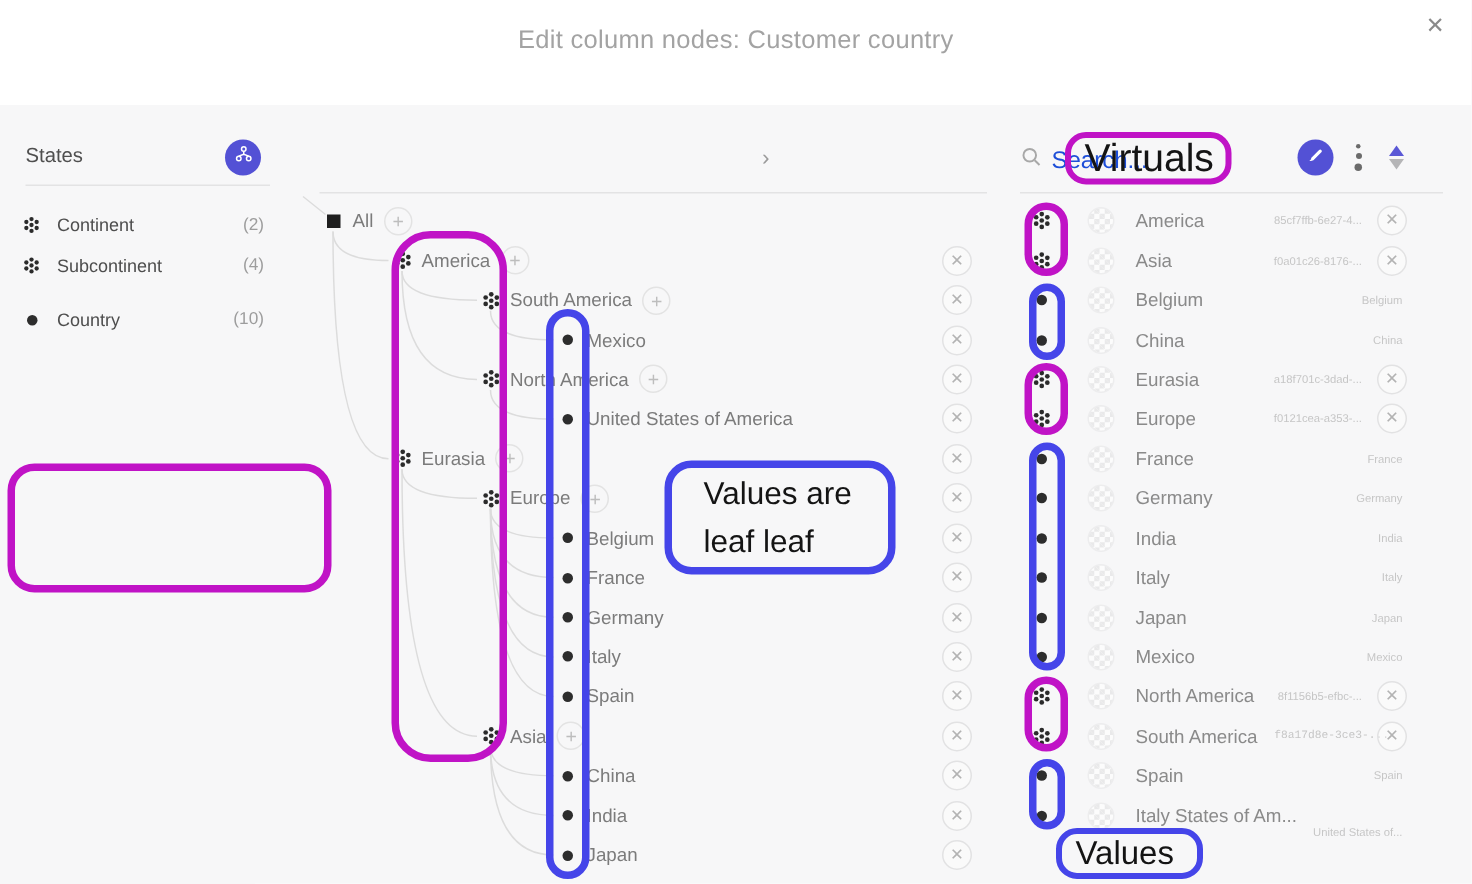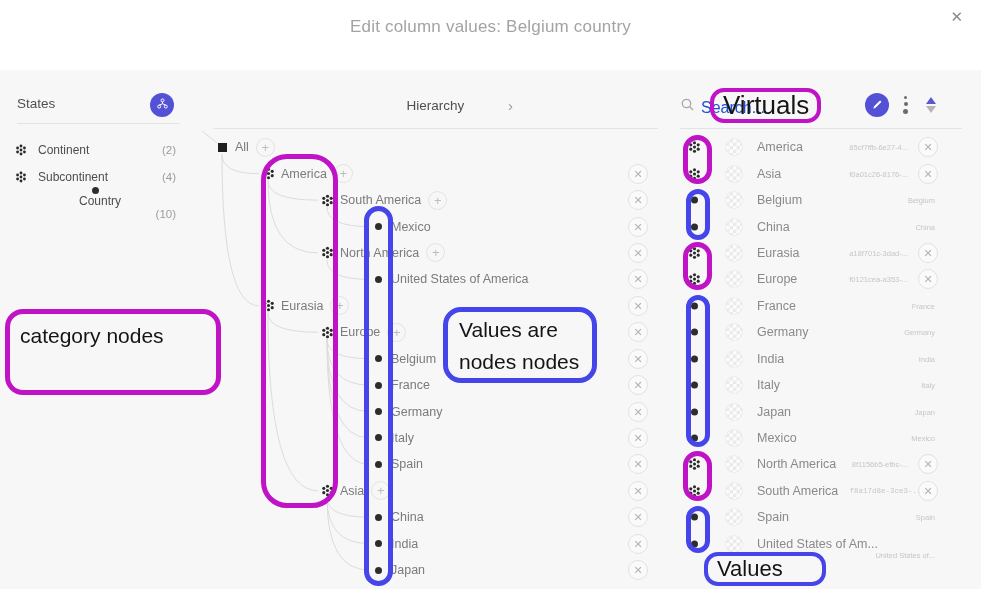--- a/index.html
+++ b/index.html
@@ -39,21 +39,21 @@
   .tri-down{width:0;height:0;border-left:5px solid transparent;border-right:5px solid transparent;border-top:7px solid #b5b5b7;margin-top:2px;}
   #chevron{position:absolute;font-size:15px;color:#9a9a9a;}
   #ghost-search{position:absolute;left:701px;top:99px;font-size:16px;color:#1d4ed8;z-index:1;}
 </style>
 </head>
 <body>
 
 <div id="app">
 
   <div id="topbar">
-    <div id="title">Edit column values: Belgium country</div>
+    <div id="title">Edit column nodes: Customer country</div>
     <div id="close-btn">✕</div>
   </div>
 
   <div style="position:absolute;left:17px;top:96px;" class="hdr-label">States</div>
   <div class="circle-btn" style="left:150px;top:93px;">
     <span>
       <svg width="13" height="13" viewBox="0 0 13 13">
           <g stroke="#ffffff" stroke-width="1" fill="none">
             <circle cx="6.5" cy="3.4" r="1.5"></circle>
             <circle cx="3.2" cy="9.6" r="1.5"></circle>
@@ -88,30 +88,29 @@
             <circle cx="9.43" cy="4.02" r="1.44"></circle>
             <circle cx="9.43" cy="7.98" r="1.44"></circle>
             <circle cx="6.00" cy="9.96" r="1.44"></circle>
             <circle cx="2.57" cy="7.98" r="1.44"></circle>
             <circle cx="2.57" cy="4.02" r="1.44"></circle>
           </svg>
         </span>
         <span class="lvl-label">Subcontinent</span>
         <span class="lvl-count">(4)</span>
       </div>
-      <div class="lvl-row" style="top: 187px; flex-direction: column;">
+      <div class="lvl-row" style="top: 200px;">
         <span class="icn">
           <span class="dot"></span>
         </span>
         <span class="lvl-label">Country</span>
         <span class="lvl-count">(10)</span>
       </div>
     </div>
 
-  <div style="position:absolute;left:213px;top:98px;width:445px;text-align:center;" class="hdr-label">Hierarchy</div>
   <div id="chevron" style="left:508px;top:97px;">›</div>
   <div class="divider" style="left:213px;top:128px;width:445px;"></div>
   <svg id="connector-svg" width="981" height="589">
       <path d="M202,131 L217,143" stroke="#dcdcdc" fill="none"></path>
       <path d="M222,154.3 Q222,173.72000000000003 259,173.72000000000003" stroke="#dcdcdc" stroke-width="1" fill="none"></path>
       <path d="M268,180.72000000000003 Q268,200.14000000000001 318,200.14000000000001" stroke="#dcdcdc" stroke-width="1" fill="none"></path>
       <path d="M327,207.14000000000001 Q327,226.56 369,226.56" stroke="#dcdcdc" stroke-width="1" fill="none"></path>
       <path d="M268,180.72000000000003 Q268,252.98000000000002 318,252.98000000000002" stroke="#dcdcdc" stroke-width="1" fill="none"></path>
       <path d="M327,259.98 Q327,279.40000000000003 369,279.40000000000003" stroke="#dcdcdc" stroke-width="1" fill="none"></path>
       <path d="M222,154.3 Q222,305.82000000000005 259,305.82000000000005" stroke="#dcdcdc" stroke-width="1" fill="none"></path>
@@ -499,34 +498,33 @@
         </span>
         <span class="ravatar"></span>
         <span class="rlabel">Spain</span>
         <span class="rdetail" style="right: 46px;">Spain</span>
       </div>
       <div class="rrow" style="top: 530.6px;">
         <span class="icn ric">
           <span class="dot"></span>
         </span>
         <span class="ravatar"></span>
-        <span class="rlabel">United States of Am...</span>
+        <span class="rlabel">Italy States of Am...</span>
         <span class="rdetail" style="right: 46px; margin-top: 11px;">United States of...</span>
       </div>
     </div>
 
   <div class="ann ann-magenta ann-text" style="left:5px;top:309px;width:216px;height:86px;border-radius:18px;padding:3px 10px;font-size:21px;line-height:37px;">
-    <div>category nodes</div>
-  </div>
-  <div class="ann ann-blue ann-text" style="left:443px;top:307px;width:154px;height:76px;border-radius:18px;padding:2px 11px;font-size:21px;line-height:32px;">
+  </div>
+  <div class="ann ann-blue ann-text" style="left:443px;top:307px;width:154px;height:76px;border-radius:18px;padding:2px 21px;font-size:21px;line-height:32px;">
     <div>Values are</div>
-    <div>nodes nodes</div>
+    <div>leaf leaf</div>
   </div>
   <div class="ann ann-magenta ann-text" style="left:710px;top:88px;width:111px;height:35px;border-radius:14px;border-width:4px;padding:1px 9px;font-size:26px;line-height:25px;">Virtuals</div>
-  <div class="ann ann-blue ann-text" style="left:704px;top:552px;width:122px;height:34px;border-radius:14px;border-width:4px;padding:1px 9px;font-size:22px;line-height:24px;">Values</div>
+  <div class="ann ann-blue ann-text" style="left:704px;top:552px;width:98px;height:34px;border-radius:14px;border-width:4px;padding:1px 9px;font-size:22px;line-height:24px;">Values</div>
   <div class="ann ann-magenta" style="left:261px;top:154px;width:77px;height:354px;border-radius:26px;"></div>
   <div class="ann ann-blue" style="left:364px;top:206px;width:29px;height:380px;border-radius:15px;"></div>
   <div class="ann ann-magenta" style="left:683px;top:135px;width:29px;height:49px;border-radius:15px;"></div>
   <div class="ann ann-blue" style="left:686px;top:189px;width:24px;height:51px;border-radius:12px;"></div>
   <div class="ann ann-magenta" style="left:683px;top:242px;width:29px;height:48px;border-radius:15px;"></div>
   <div class="ann ann-blue" style="left:686px;top:295px;width:24px;height:152px;border-radius:12px;"></div>
   <div class="ann ann-magenta" style="left:683px;top:451px;width:29px;height:50px;border-radius:15px;"></div>
   <div class="ann ann-blue" style="left:686px;top:506px;width:24px;height:47px;border-radius:12px;"></div>
 
 </div>

